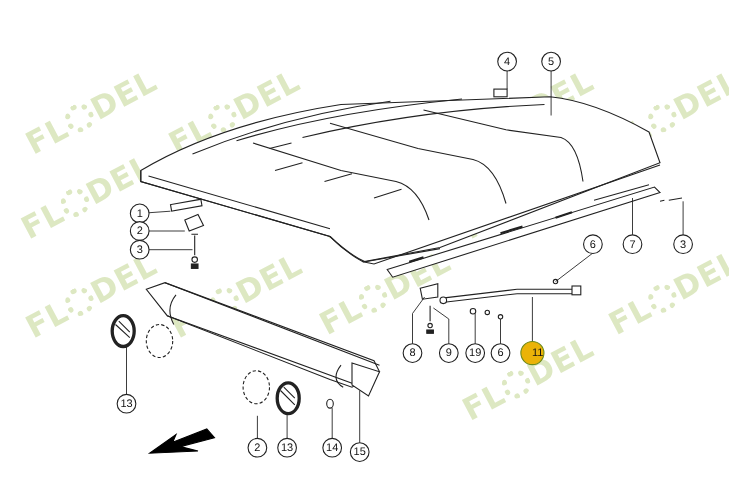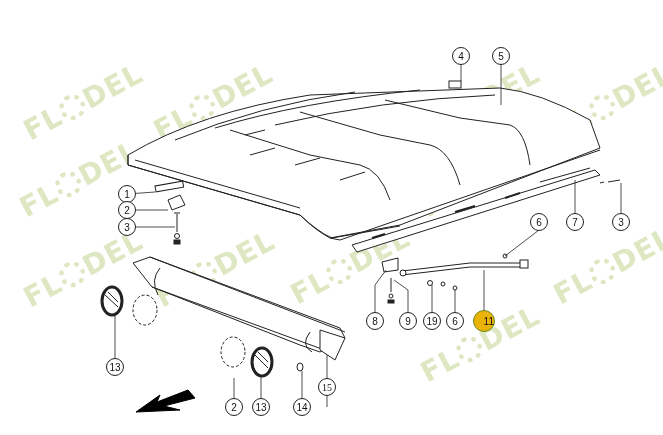--- a/index.html
+++ b/index.html
@@ -160,15 +160,15 @@
   </div>
 <div class="callout" style="left:225px;top:398px;">
     <span>2</span>
   </div>
 <div class="callout" style="left:252px;top:398px;">
     <span>13</span>
   </div>
 <div class="callout" style="left:293px;top:398px;">
     <span>14</span>
   </div>
-<div class="callout" style="left:318px;top:378px;font-family:Liberation Serif, serif;">
+<div class="callout" style="left:318px;top:402px;">
     <span>15</span>
   </div>
 
 </body></html>

